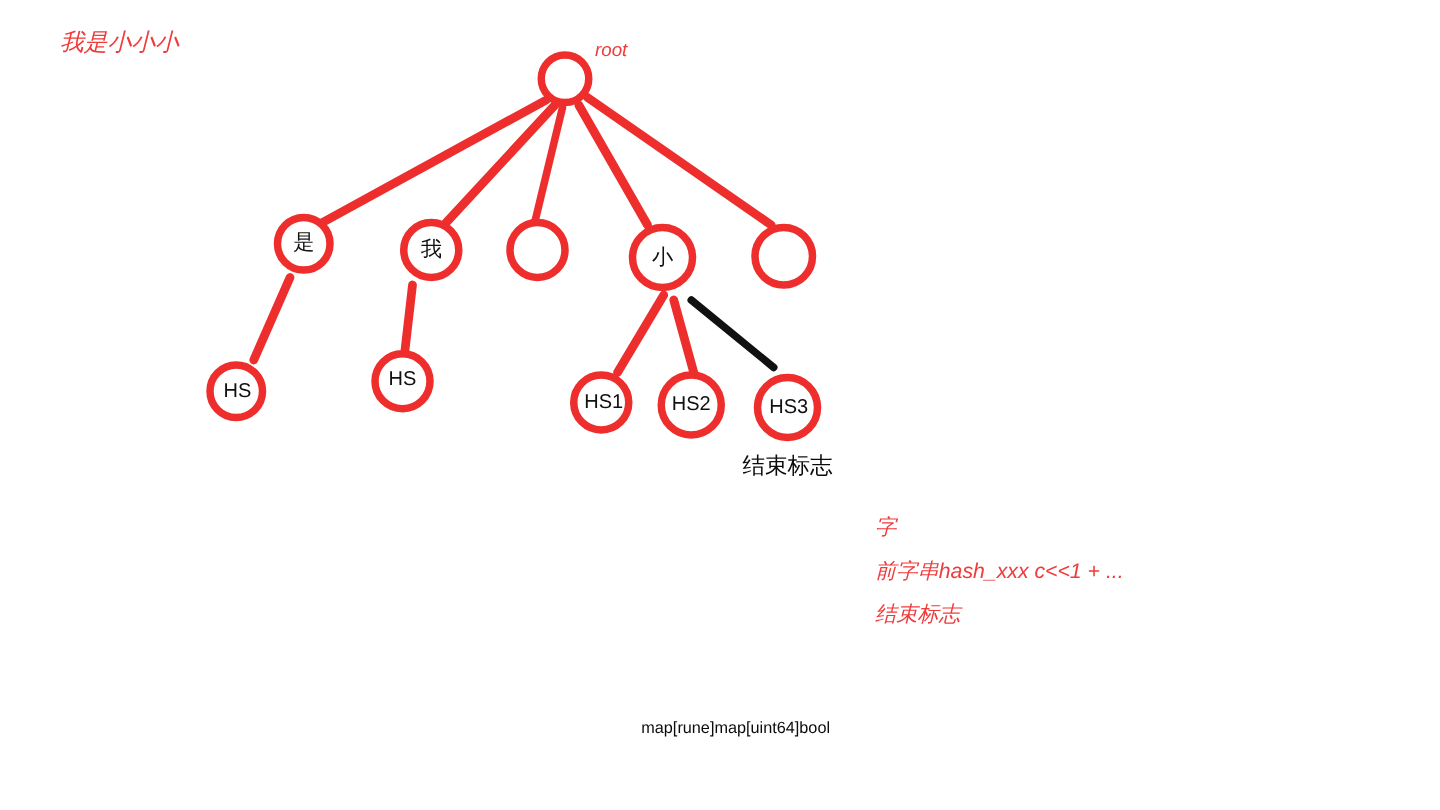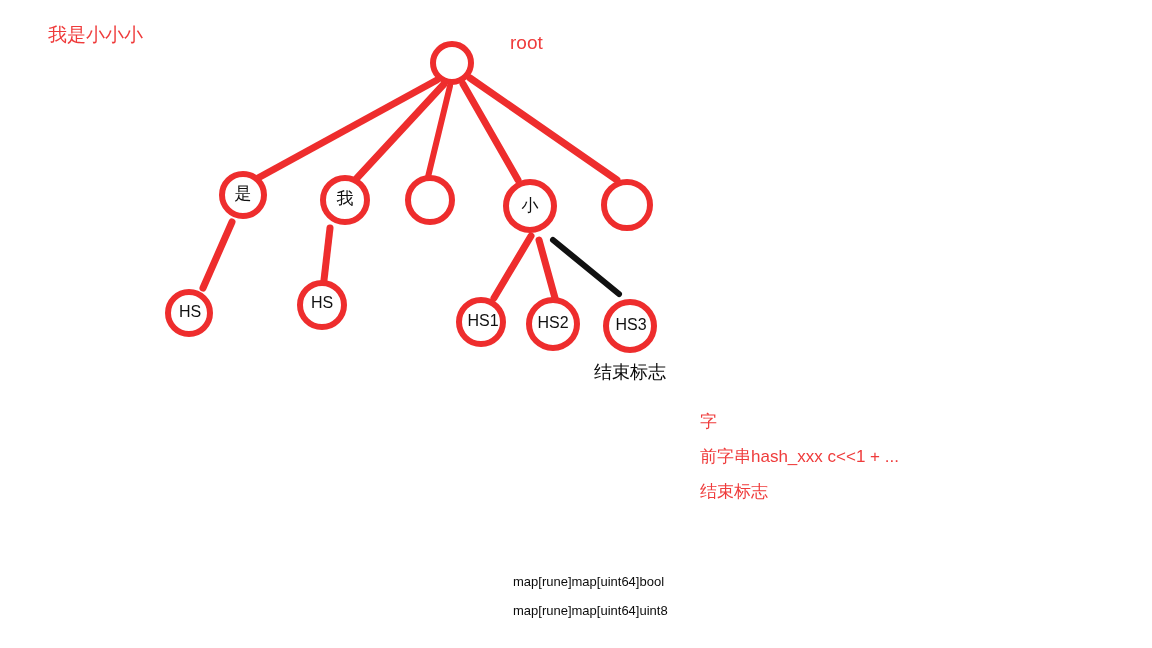--- a/index.html
+++ b/index.html
@@ -38,33 +38,34 @@
     font-size: 16px;
   }
   .free-text {
     position: absolute;
     white-space: nowrap;
     font-family: "Liberation Sans", "DejaVu Sans", sans-serif;
     line-height: 1.1;
   }
   .txt-red {
     color: #ef3b3b;
+    font-style: italic;
   }
   .txt-black {
     color: #0b0b0b;
   }
   .t-annot-topleft {
     left: 48px;
     top: 25px;
     font-size: 19px;
   }
   .t-root-label {
-    left: 510px;
+    left: 476px;
     top: 33px;
-    font-size: 19px;
+    font-size: 15px;
     text-align: center;
   }
   .t-end-marker-node {
     left: 594px;
     top: 363px;
     font-size: 18px;
   }
   .note-block {
     position: absolute;
     left: 700px;
@@ -153,16 +154,15 @@
   <div class="free-text txt-black t-end-marker-node">结束标志</div>
 
   <div class="note-block">
     <p class="note-line txt-red">字</p>
     <p class="note-line txt-red">前字串hash_xxx c&lt;&lt;1 + ...</p>
     <p class="note-line txt-red">结束标志</p>
   </div>
 
   <div class="code-block">
     <p class="code-line txt-black">map[rune]map[uint64]bool</p>
-    <p class="code-line txt-black">map[rune]map[uint64]uint8</p>
   </div>
 
 </div>
 
 </body></html>

